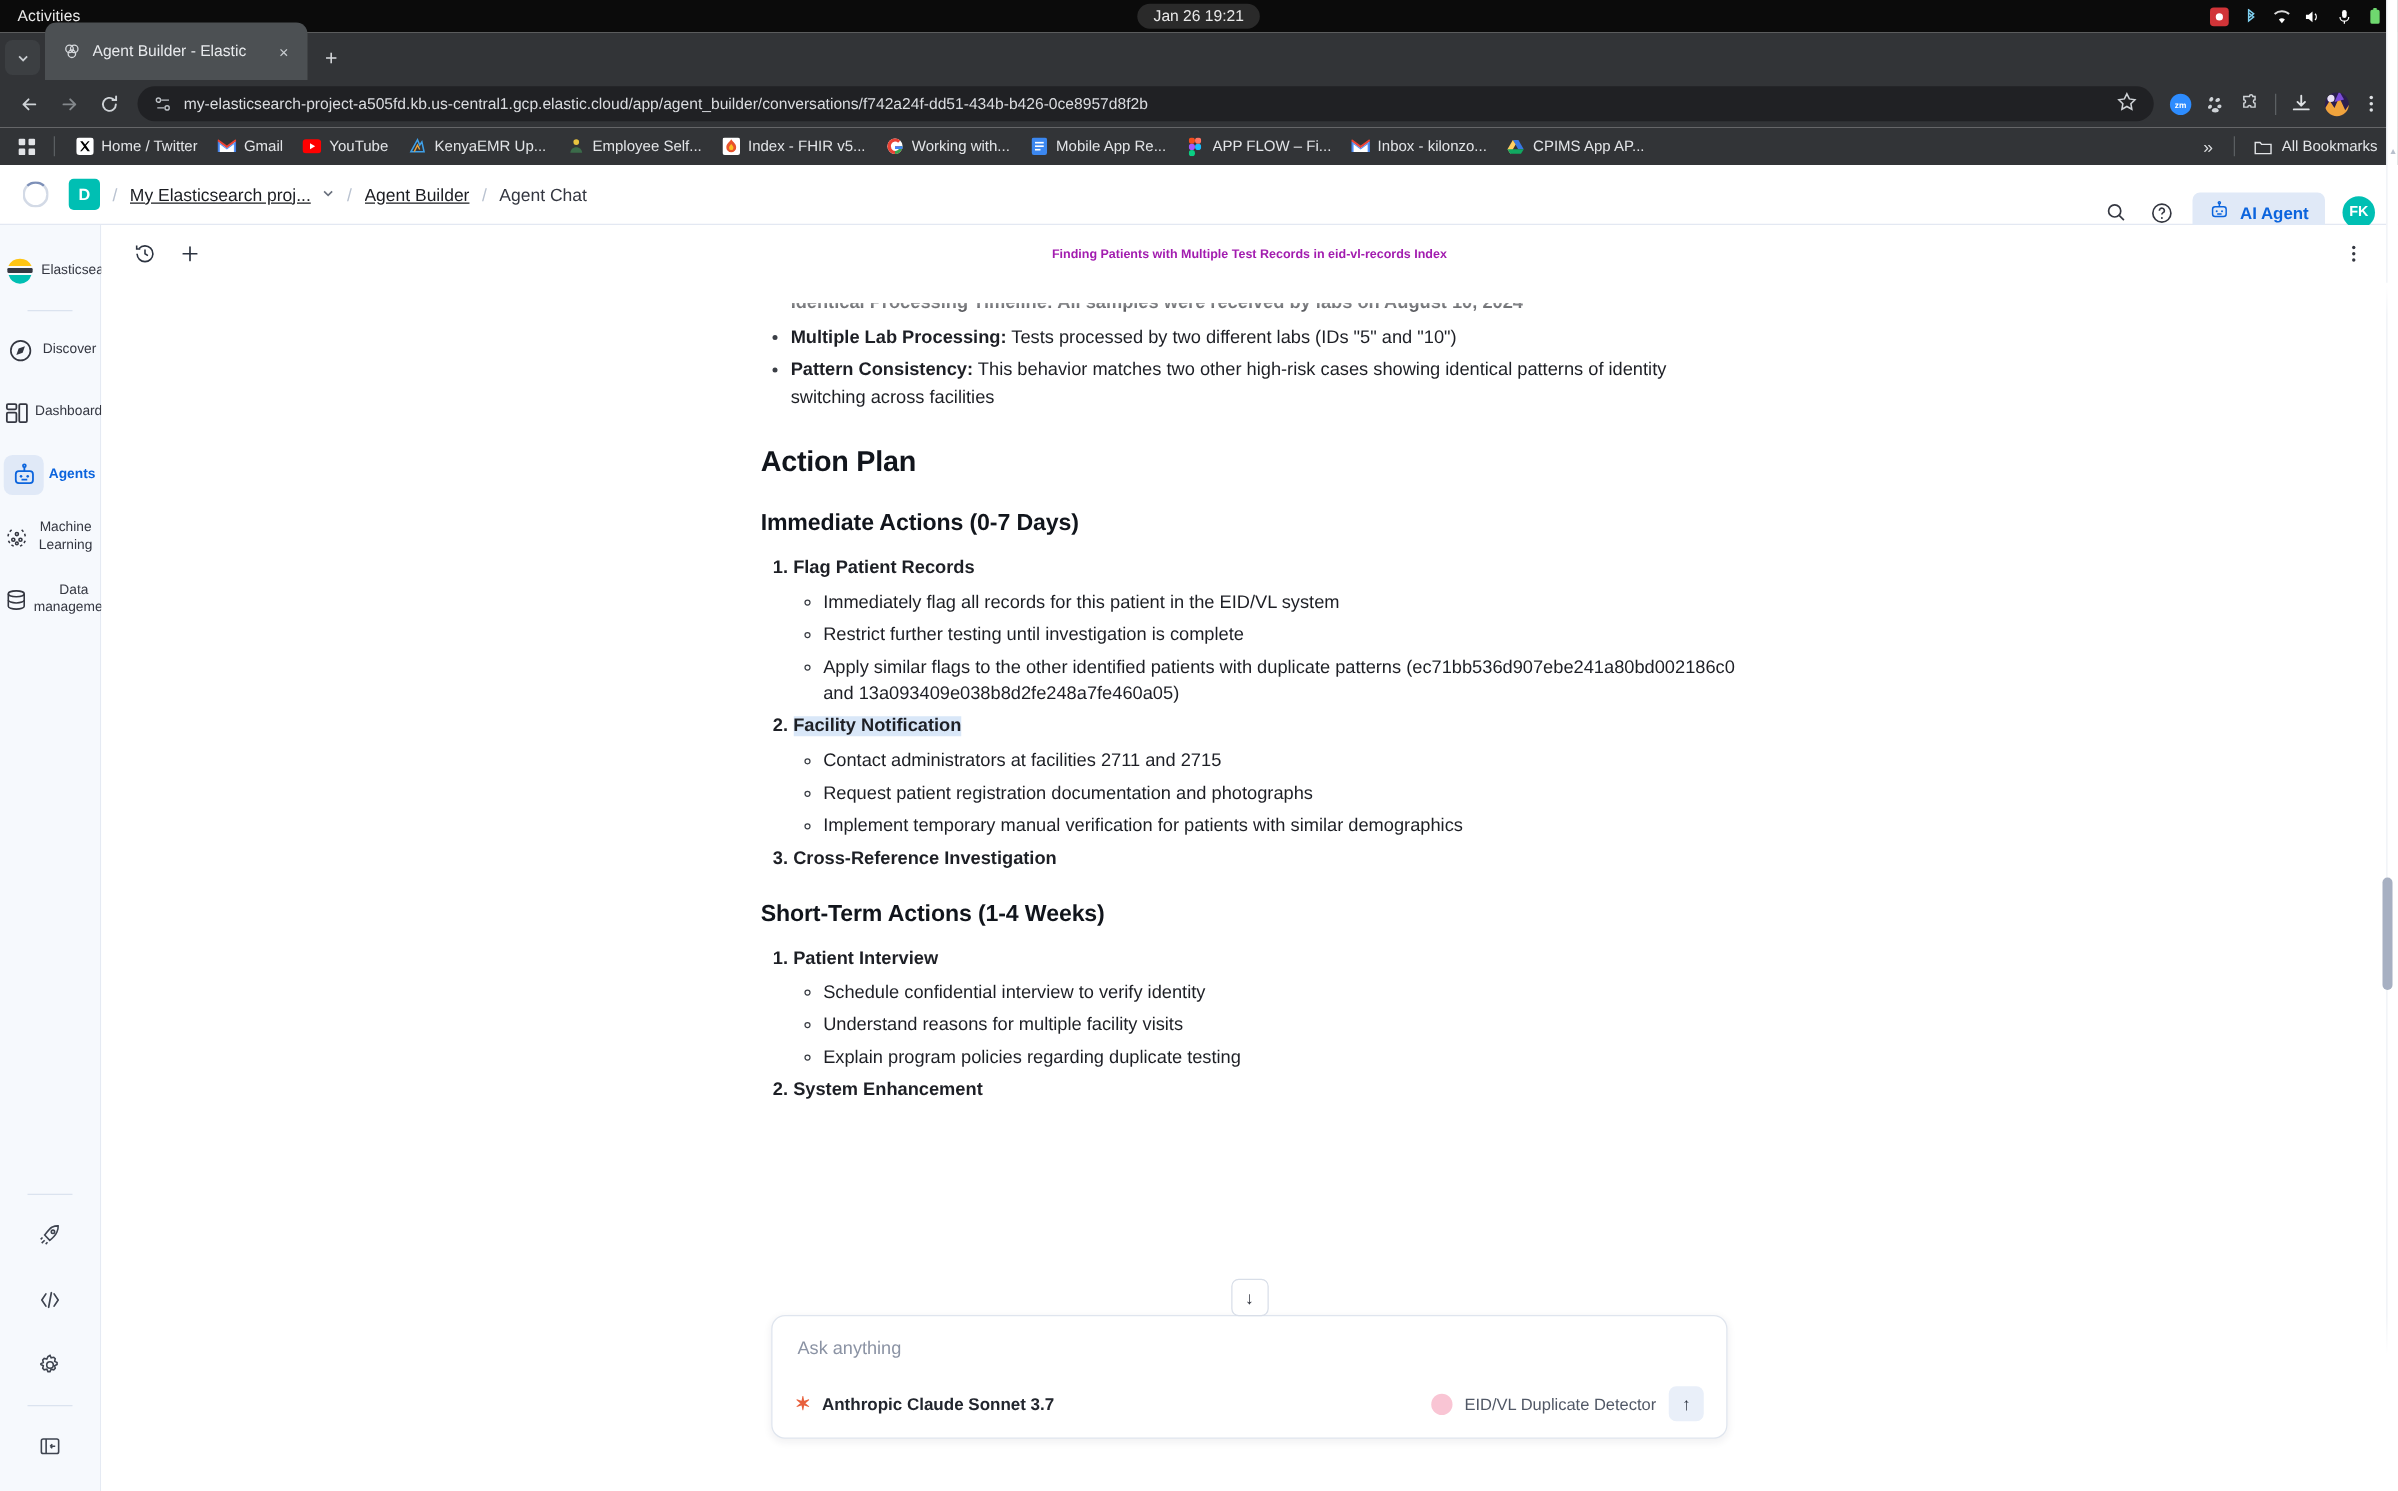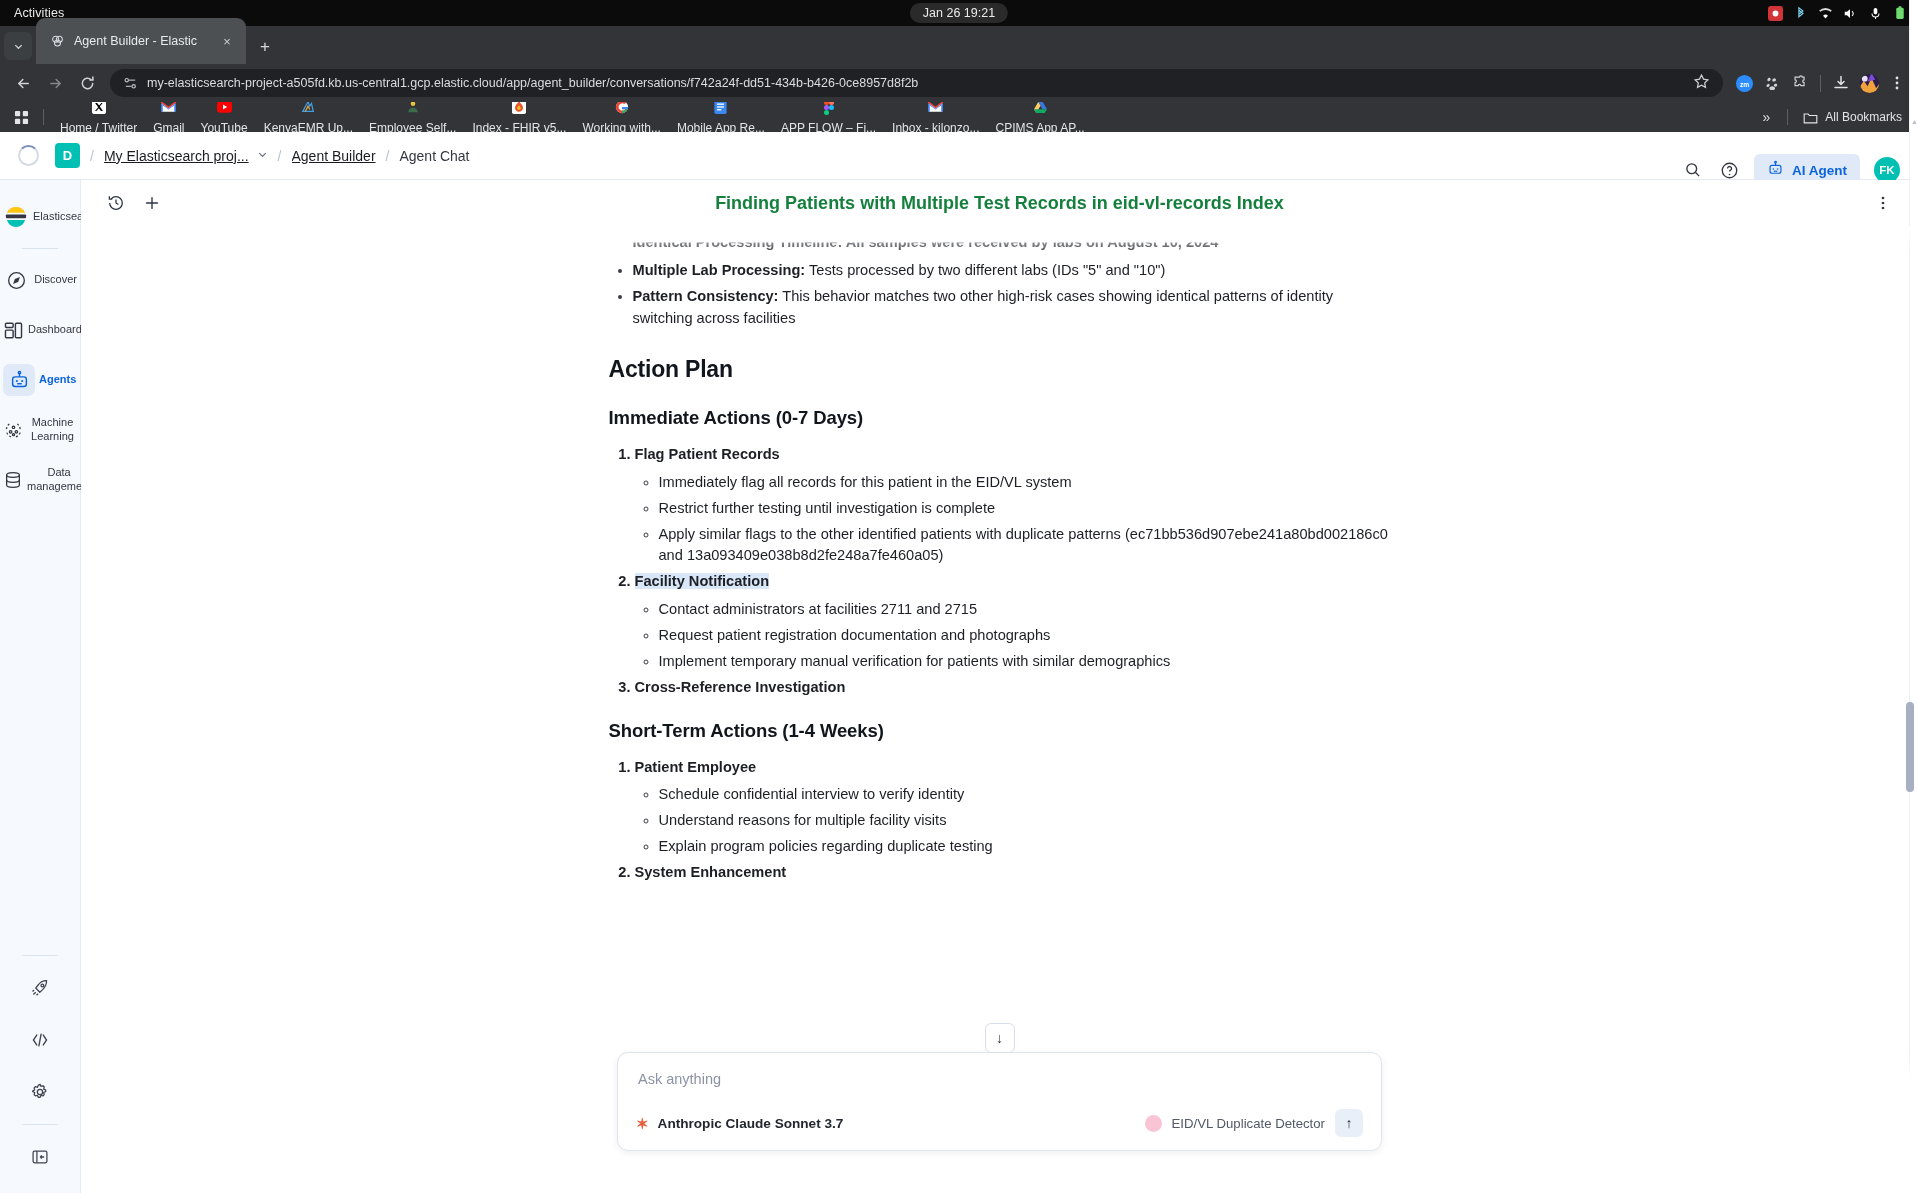--- a/index.html
+++ b/index.html
@@ -70,21 +70,21 @@
   .tb-sep { width: 1px; height: 17px; background: #5c6063; margin: 0 5px; }
 
   .bookmark-bar {
     height: 30px; background: #323437; display: flex; align-items: center;
     padding: 0 8px; gap: 2px; font-size: 12px; color: #e2e4e7; overflow: hidden;
   }
   .bm-apps { width: 26px; height: 24px; display:flex;align-items:center;justify-content:center; }
   .bm-sep { width: 1px; height: 16px; background: #5a5e61; margin: 0 7px; }
   .bm {
     display: flex; align-items: center; gap: 6px; padding: 3px 7px;
-    border-radius: 5px; white-space: nowrap; max-width: 132px; flex-direction: column;
+    border-radius: 5px; white-space: nowrap; max-width: 132px;
   }
   .bm-label { overflow: hidden; text-overflow: ellipsis; white-space: nowrap; }
   .bm-ico { width: 15px; height: 15px; flex: 0 0 15px; display:flex;align-items:center;justify-content:center; font-size:11px; }
   .bm-overflow { margin-left: auto; display: flex; align-items: center; gap: 0; }
   .bm-chev { padding: 0 10px; color: #dcdee0; font-size: 14px; }
   .bm-all { display:flex; align-items:center; gap:7px; padding: 3px 8px; }
 
   
   .kb-wrap { height: calc(1193px - 26px - 38px - 38px - 30px); display: flex; flex-direction: column; background:#fff; }
   .kb-header {
@@ -142,21 +142,21 @@
   .sb-bicon { width: 38px; height: 38px; display:flex;align-items:center;justify-content:center; color:#3e4450; margin: 7px 0; }
 
   
   .kb-main { flex: 1; display: flex; flex-direction: column; min-width: 0; position: relative; background: #fff; }
   .chat-topbar {
     height: 46px; display: flex; align-items: center; padding: 0 22px; position: relative;
   }
   .ct-icon { width: 26px; height: 26px; display:flex;align-items:center;justify-content:center; color: #2c3340; }
   .ct-title {
     position: absolute; left: 0; right: 0; text-align: center;
-    font-size: 18px; font-weight: 700; color: #15803d; pointer-events: none;
+    font-size: 10px; font-weight: 700; color: #a21caf; pointer-events: none;
   }
   .ct-more { margin-left: auto; width: 26px; height: 26px; display:flex;align-items:center;justify-content:center; color:#343741; }
 
   .chat-scroll { flex: 1; overflow: hidden; position: relative; }
   .msg {
     max-width: 790px; margin: 0 auto; padding: 0 4px;
     font-size: 14.6px; line-height: 1.5; color: #1d1f25;
   }
   .fade-top {
     position: absolute; top: 0; left: 0; right: 0; height: 26px;
@@ -716,21 +716,21 @@
               </ul>
             </li>
             <li>
               <span>Cross-Reference Investigation</span>
             </li>
           </ol>
 
           <h3>Short-Term Actions (1-4 Weeks)</h3>
           <ol>
             <li>
-              <span>Patient Employee</span>
+              <span>Patient Interview</span>
               <ul>
                 <li>Schedule confidential interview to verify identity</li>
                 <li>Understand reasons for multiple facility visits</li>
                 <li>Explain program policies regarding duplicate testing</li>
               </ul>
             </li>
             <li>
               <span>System Enhancement</span>
             </li>
           </ol>

